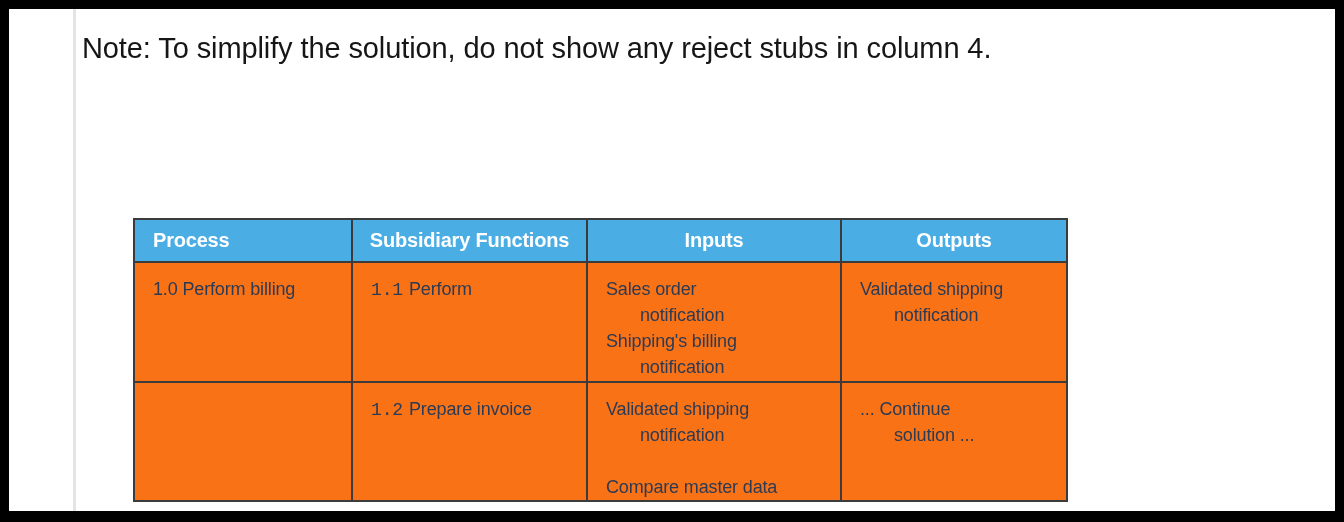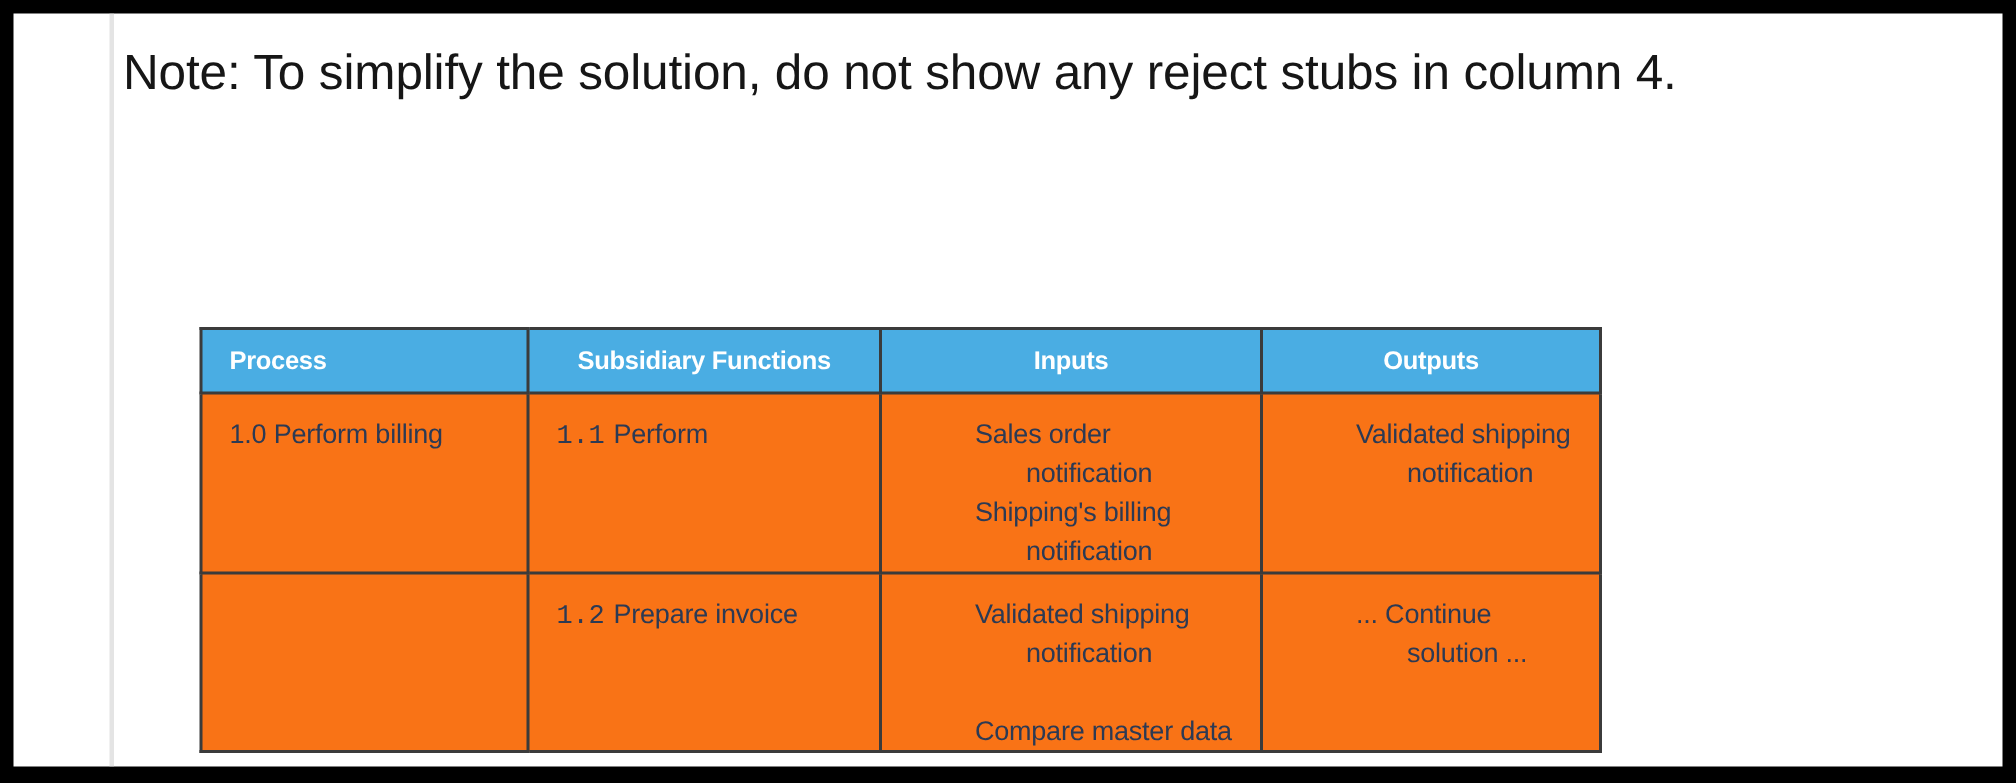--- a/index.html
+++ b/index.html
@@ -48,21 +48,21 @@
   #prose {
     position: absolute;
     left: 73px;
     top: 16px;
     width: 1150px;
   }
 
   .prose-line {
     color: #161616;
     font-family: "Liberation Sans", sans-serif;
-    font-size: 33px;
+    font-size: 29px;
     line-height: 30px;
     letter-spacing: -0.1px;
     white-space: nowrap;
   }
 
   #note-line      { margin-top: 8px; }
   #solution-line  { margin-top: 29px; }
   #summary-line   { margin-top: 29px; }
 
   
@@ -85,21 +85,21 @@
   #summary-table td {
     border: 2px solid #3b3b3b;
     vertical-align: top;
   }
 
   #summary-table thead th {
     background: #4aade3;
     color: #ffffff;
     height: 41px;
     font-family: "Liberation Sans", sans-serif;
-    font-size: 17px;
+    font-size: 20px;
     font-weight: bold;
     letter-spacing: -0.2px;
     text-align: center;
     padding: 0 10px;
     line-height: 41px;
   }
 
   #summary-table thead th.align-left { text-align: left; padding-left: 18px; }
 
   #summary-table tbody td {
@@ -113,21 +113,20 @@
   }
 
   
   .cell-stack { display: block; }
 
   .entry {
     display: block;
     padding-left: 34px;
     text-indent: -34px;
     white-space: pre-line;
-    margin-left: 44px;
   }
 
   .entry + .entry { margin-top: 0; }
   .entry.spaced   { margin-top: 26px; }
 
   .cell-num {
     display: inline-block;
     min-width: 38px;
     font-family: Liberation Mono, monospace;
   }

